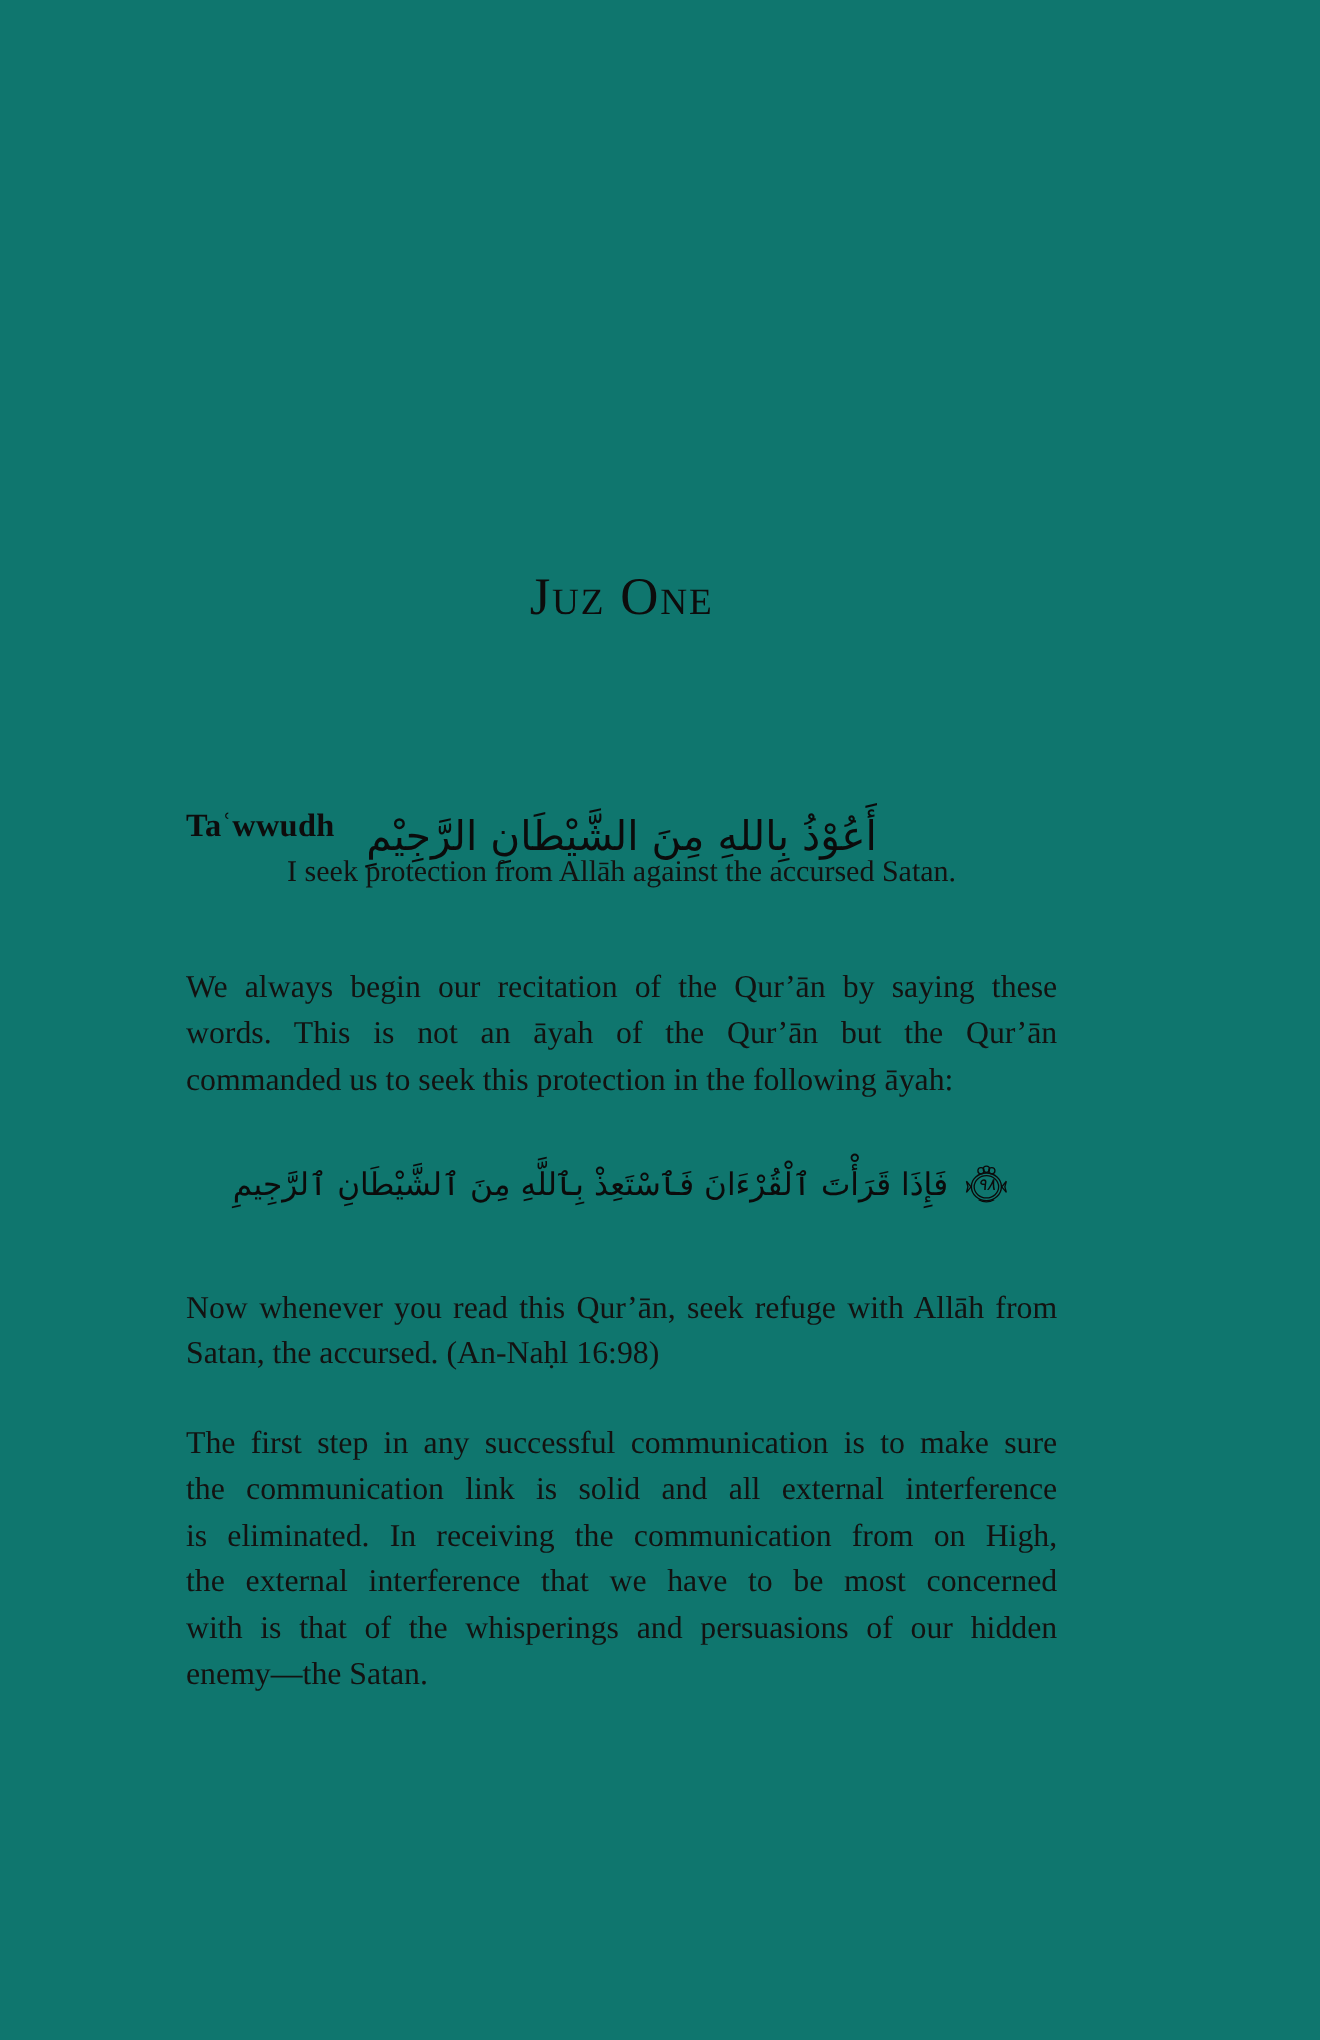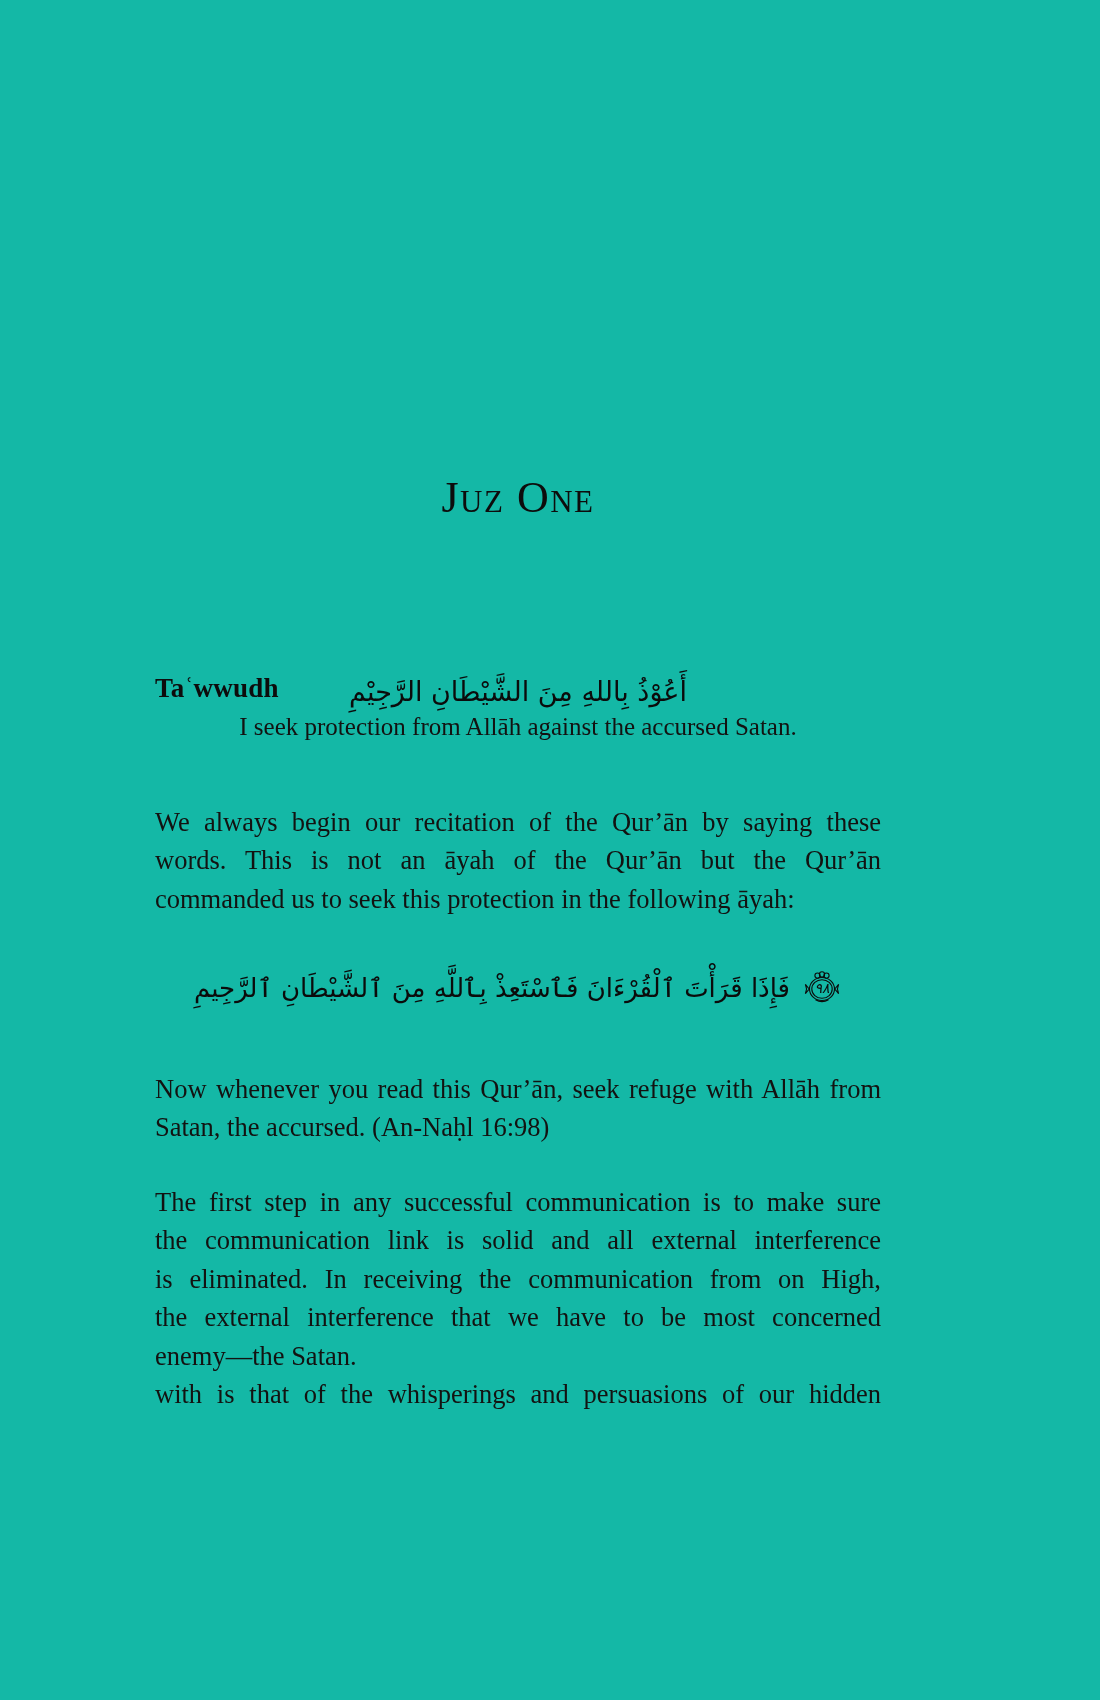--- a/index.html
+++ b/index.html
@@ -4,21 +4,21 @@
 <style>
   html, body {
     margin: 0;
     padding: 0;
     background: #ffffff;
   }
   .page {
     position: relative;
     width: 1100px;
     height: 1700px;
-    background: #14b8a6;
+    background: #0f766e;
     overflow: hidden;
     font-family: "Liberation Serif", "DejaVu Serif", serif;
     color: #100f0e;
   }
   .content {
     position: absolute;
     left: 155px;
     top: 0;
     width: 726px;
     height: 1700px;
@@ -57,21 +57,21 @@
     unicode-bidi: bidi-override;
     font-family: "DejaVu Sans", "Liberation Sans", sans-serif;
     color: #0b0b0b;
     text-align: center;
   }
   .taawwudh-arabic {
     position: absolute;
     top: 672px;
     left: 0;
     width: 726px;
-    font-size: 27px;
+    font-size: 34px;
     line-height: 1.5;
   }
   .taawwudh-translation {
     position: absolute;
     top: 711px;
     left: 0;
     width: 726px;
     text-align: center;
     font-size: 25px;
     line-height: 1.3;
@@ -191,18 +191,18 @@
     <p class="para para-verse-translation">
       <span class="ln">Now whenever you read this Qur’ān, seek refuge with Allāh from</span>
       <span class="ln last">Satan, the accursed. (An-Naḥl 16:98)</span>
     </p>
 
     <p class="para para-2">
       <span class="ln">The first step in any successful communication is to make sure</span>
       <span class="ln">the communication link is solid and all external interference</span>
       <span class="ln">is eliminated. In receiving the communication from on High,</span>
       <span class="ln">the external interference that we have to be most concerned</span>
+      <span class="ln">with is that of the whisperings and persuasions of our hidden</span>
       <span class="ln last">enemy—the Satan.</span>
-      <span class="ln">with is that of the whisperings and persuasions of our hidden</span>
     </p>
 
   </div>
 </div>
 
 </body></html>

